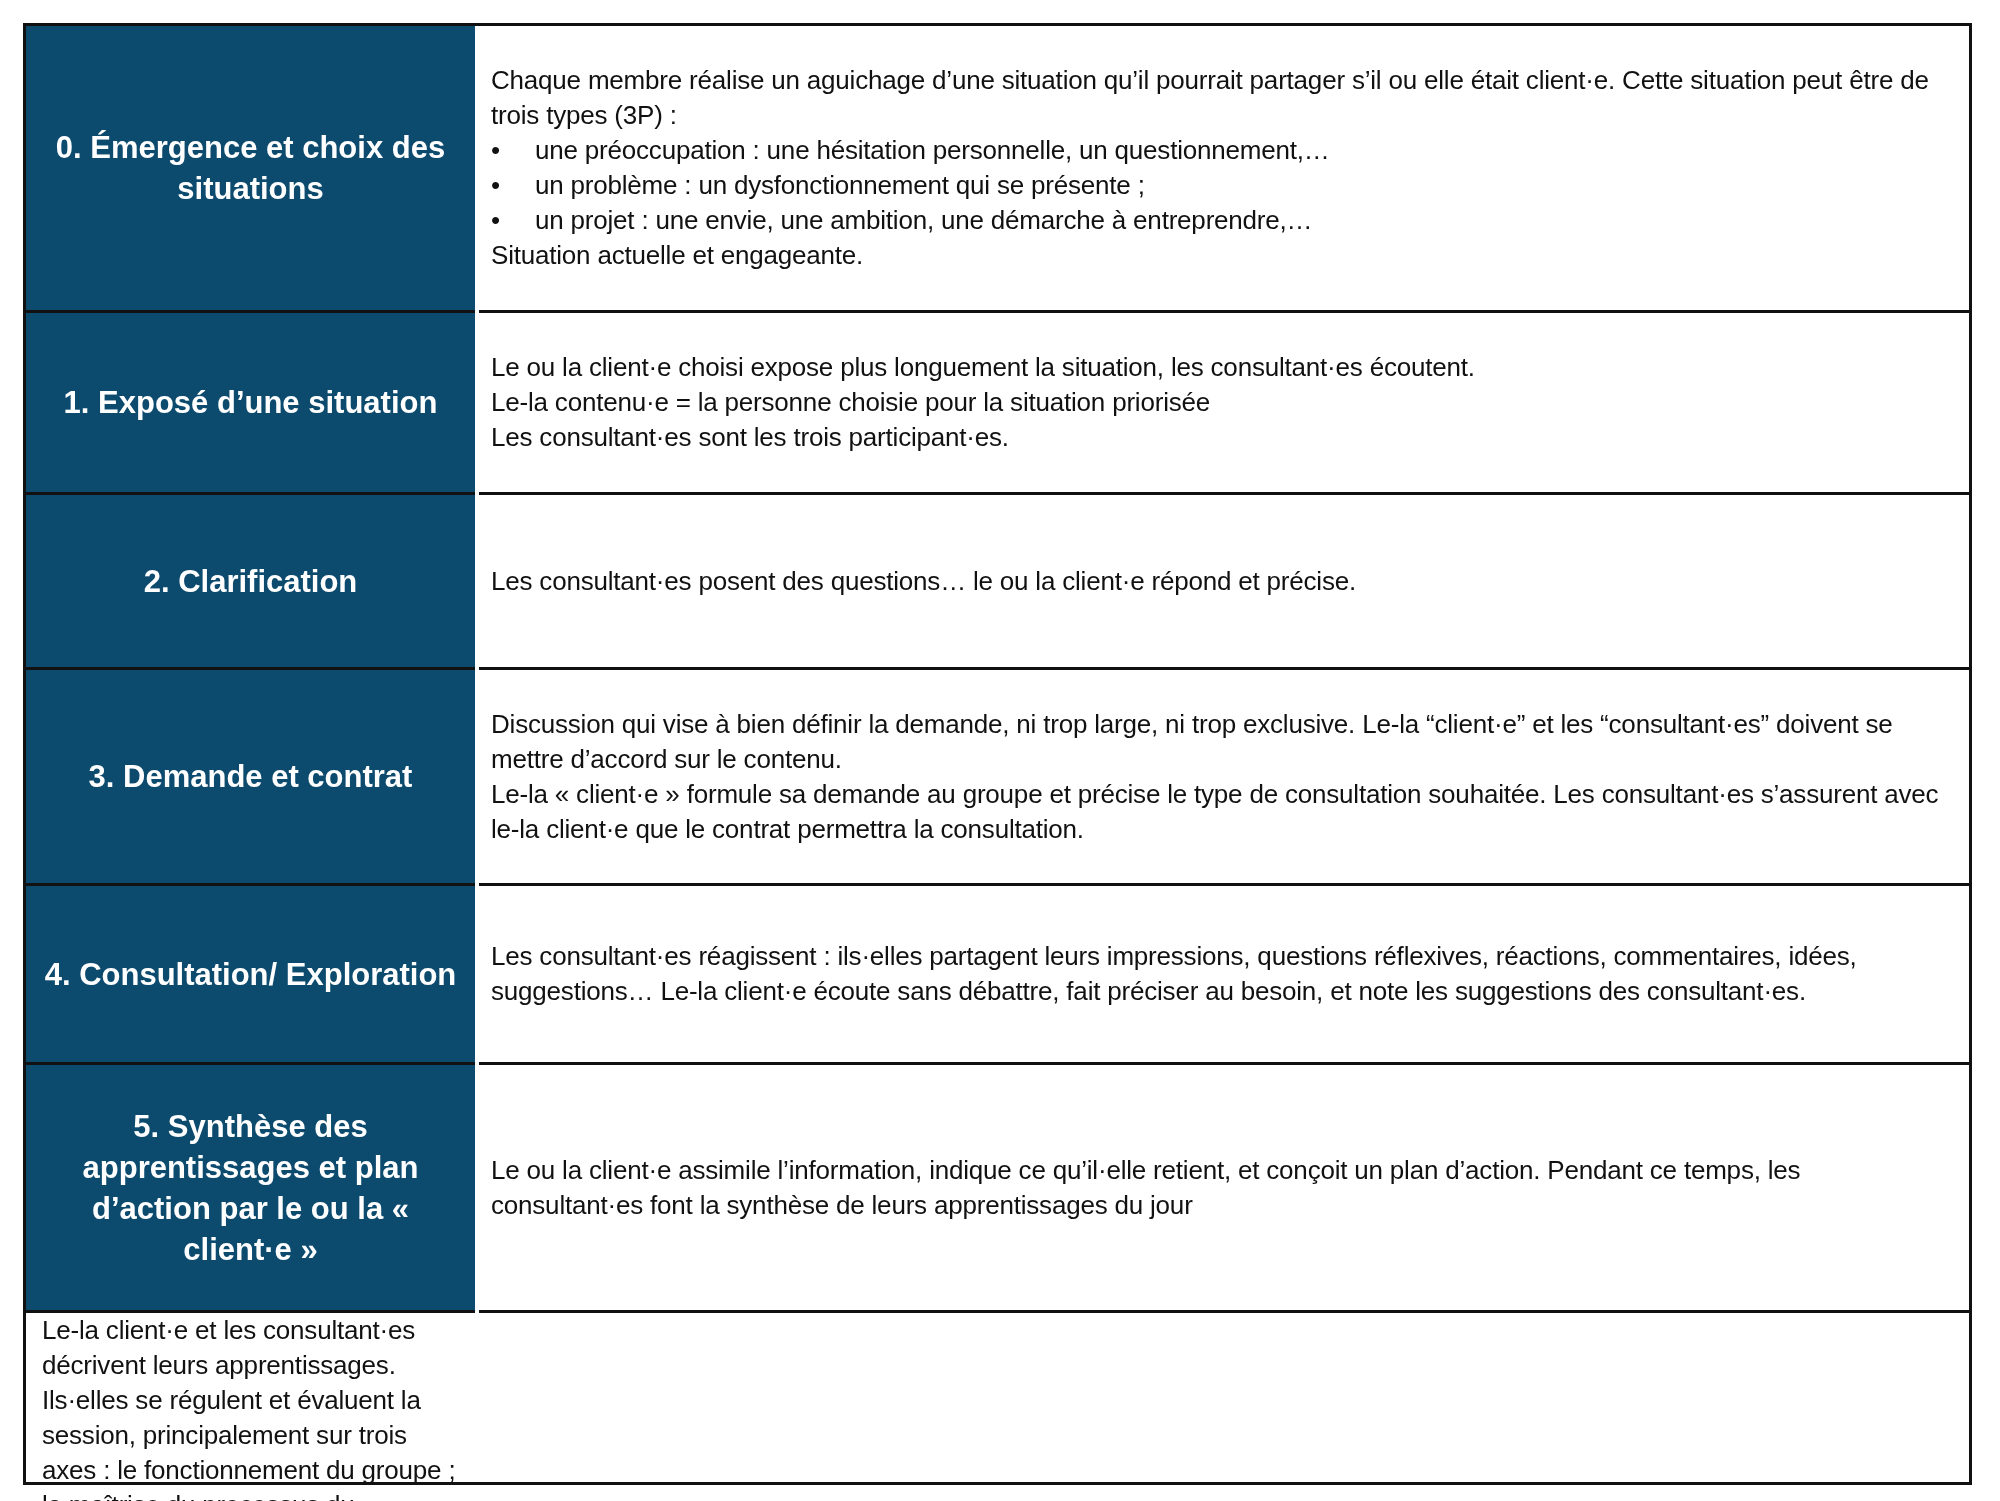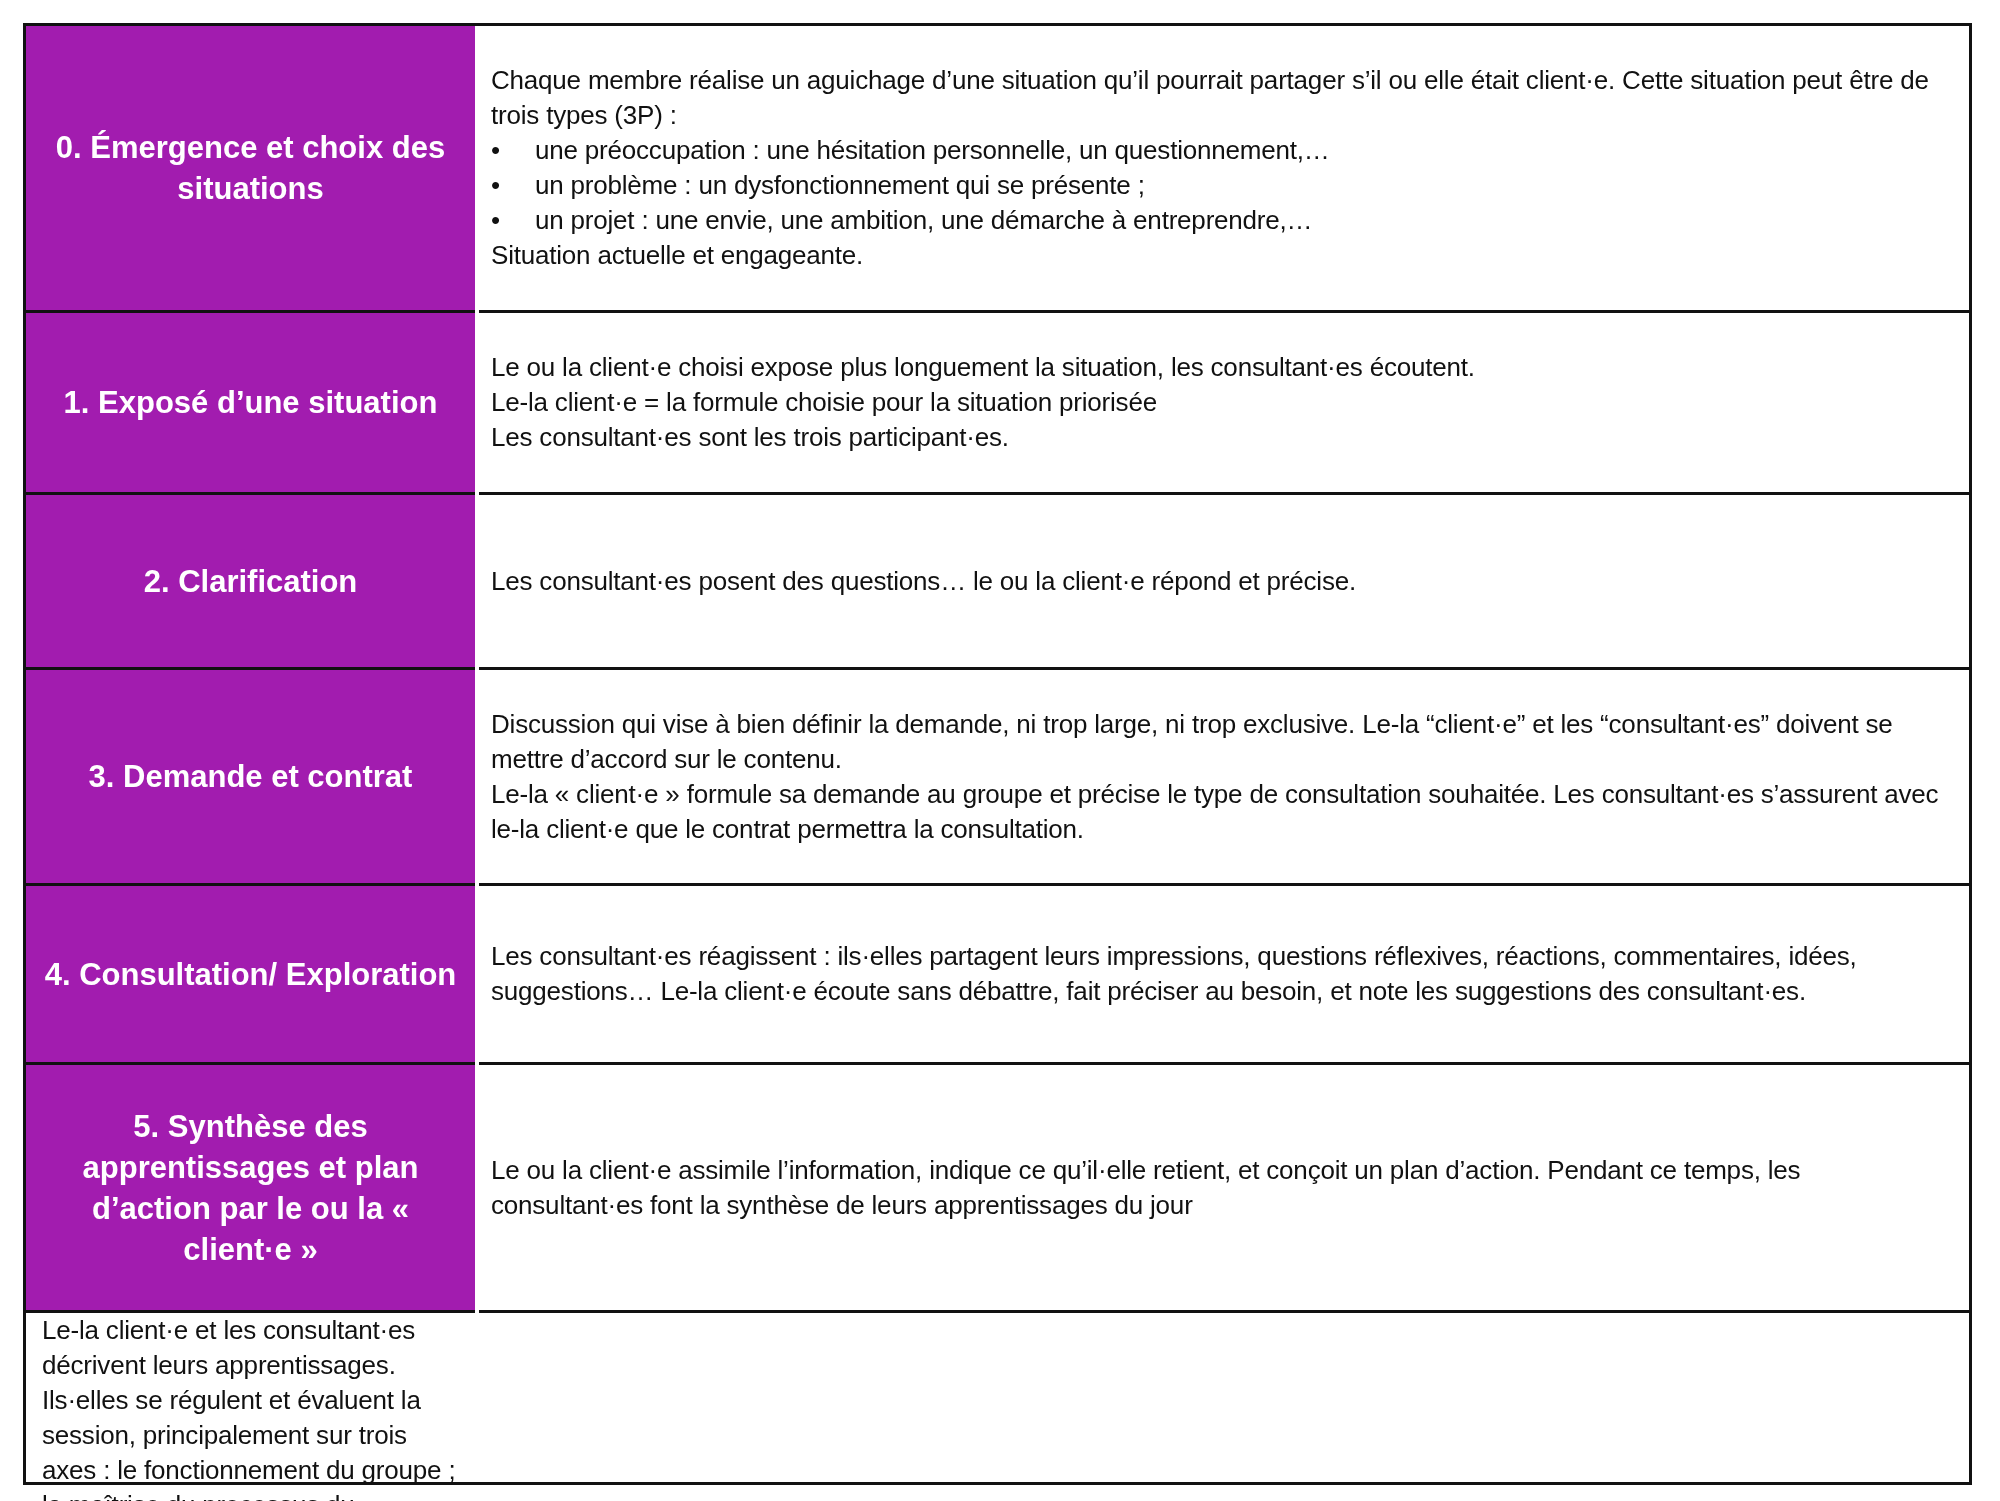--- a/index.html
+++ b/index.html
@@ -6,21 +6,21 @@
   body { width: 2000px; height: 1501px; position: relative; overflow: hidden; }
   .table {
     position: absolute; left: 23px; top: 23px; width: 1949px; height: 1462px;
     border: 3px solid #111; box-sizing: border-box;
     display: grid;
     grid-template-columns: 449px 1fr;
     grid-template-rows: 287px 182px 175px 216px 179px 248px 1fr;
     background: #ffffff;
   }
   .step {
-    background: #a21caf; color: #ffffff;
+    background: #0c4a6e; color: #ffffff;
     font-family: "Liberation Sans", sans-serif; font-weight: bold;
     font-size: 31px; line-height: 41px; text-align: center;
     display: flex; align-items: center; justify-content: center;
     padding: 0 18px; box-sizing: border-box;
     border-bottom: 3px solid #111;
   }
   .desc {
     font-family: Liberation Sans, sans-serif; font-size: 26px; line-height: 35px;
     color: #111; display: flex; flex-direction: column; justify-content: center;
     padding: 0 14px 0 12px; box-sizing: border-box;
@@ -55,21 +55,21 @@
         <span>un projet : une envie, une ambition, une démarche à entreprendre,…</span>
       </div>
     <p>Situation actuelle et engageante.</p>
   </div>
 
   <div class="step">
       <span>1.  Exposé d’une situation</span>
     </div>
   <div class="desc">
     <p>Le ou la client·e choisi expose plus longuement la situation, les consultant·es écoutent.</p>
-    <p>Le-la client·e = la formule choisie pour la situation priorisée</p>
+    <p>Le-la contenu·e = la personne choisie pour la situation priorisée</p>
     <p>Les consultant·es sont les trois participant·es.</p>
   </div>
 
   <div class="step">
       <span>2.  Clarification</span>
     </div>
   <div class="desc">
     <p>Les consultant·es posent des questions… le ou la client·e répond et précise.</p>
   </div>
 

